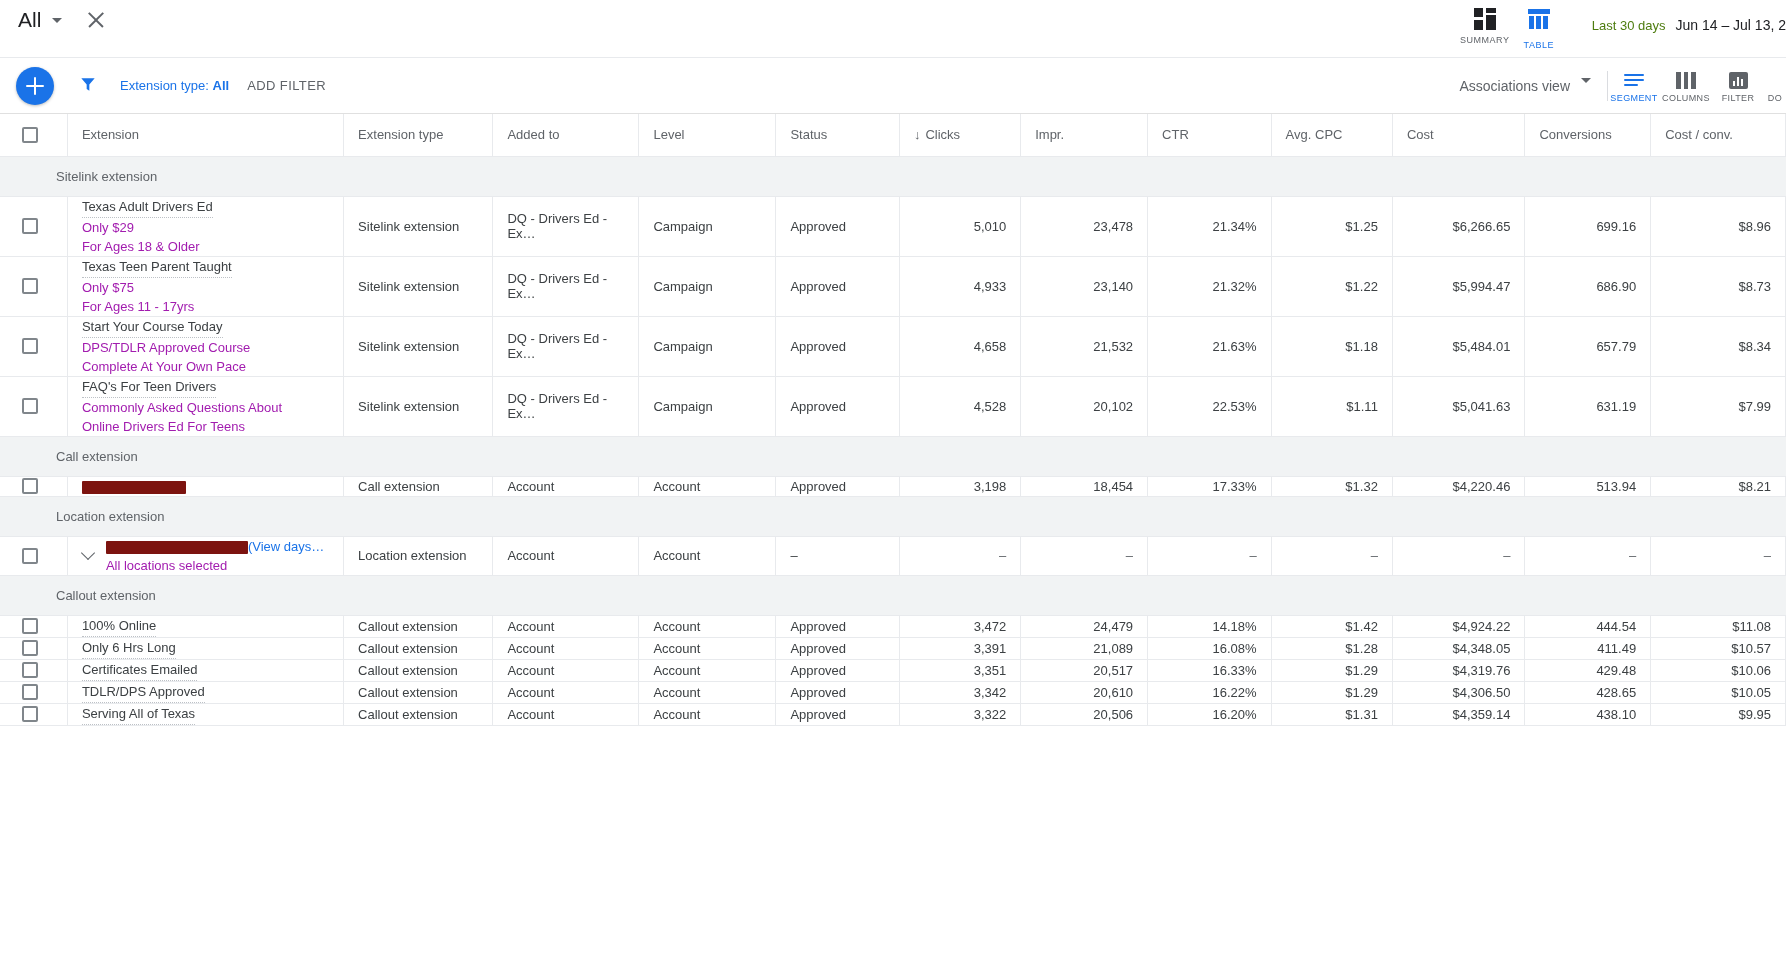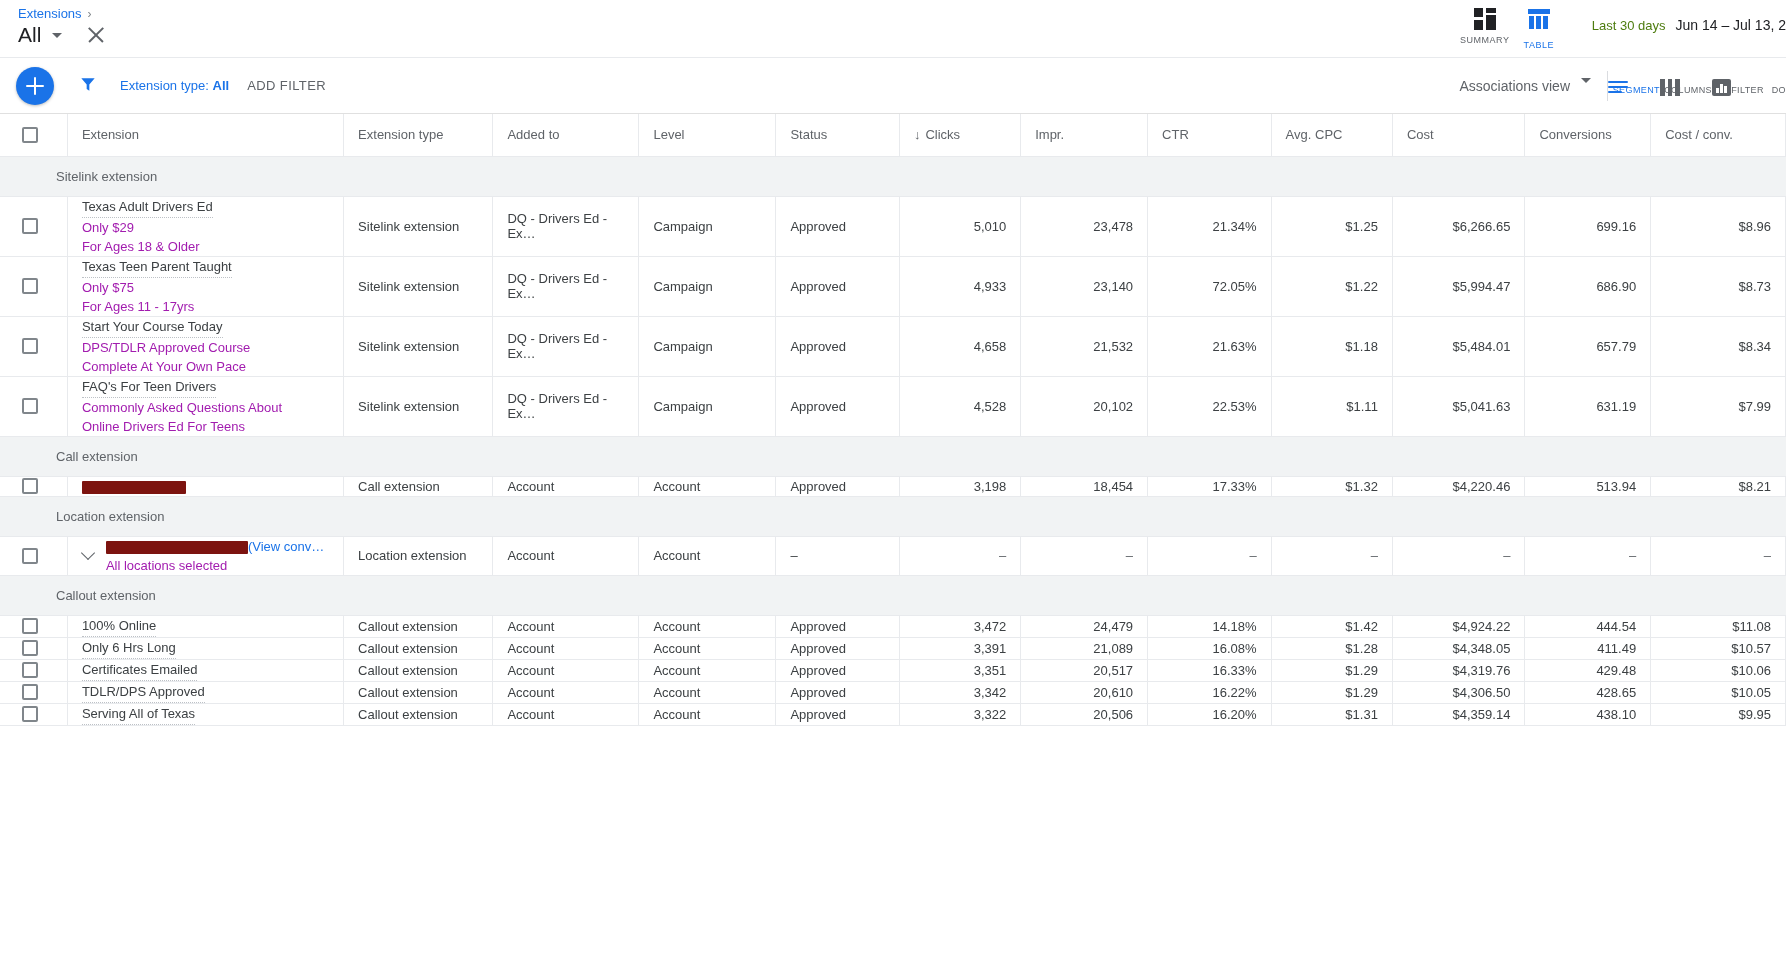--- a/index.html
+++ b/index.html
@@ -113,21 +113,21 @@
   .filter-right {
     position: absolute; right: 0; top: 0; height: 100%;
     display: flex; align-items: center;
   }
   .assoc-view {
     display: flex; gap: 9px;
     font-size: 14px; color: #5f6368; cursor: pointer; padding-right: 16px;
   }
   .divider-v { width: 1px; height: 30px; background: #dadce0; }
   .tool-btn {
-    display: flex; flex-direction: row; align-items: center; justify-content: center;
+    display: flex; flex-direction: column; align-items: center; justify-content: center;
     width: 52px; cursor: pointer; padding-top: 4px;
   }
   .tool-btn .tlabel { font-size: 9px; letter-spacing: .4px; margin-top: 4px; color: #5f6368; }
   .tool-btn.active .tlabel { color: #1a73e8; }
   .segment-glyph { width: 20px; height: 16px; position: relative; }
   .segment-glyph i { position: absolute; left: 0; background: #1a73e8; height: 2.4px; border-radius: 1px; }
   .seg-1 { top: 1px; width: 20px; }
   .seg-2 { top: 6px; width: 20px; }
   .seg-3 { top: 11px; width: 14px; }
   .cols-glyph { width: 20px; height: 17px; position: relative; }
@@ -217,24 +217,20 @@
   }
   .loc-texts { line-height: 19px; }
   td.locmain { padding-left: 20px; padding-top: 10px; padding-bottom: 10px; }
 
   .dash { color: #5f6368; }
 </style>
 </head>
 <body>
 
 <div class="topbar">
-  <div class="breadcrumb">
-    <span class="crumb-link">Extensions</span>
-    <span class="crumb-sep">›</span>
-  </div>
   <div class="scope-row">
     <span class="scope-name">All</span>
     <span class="caret-down"></span>
     <span class="close-x"></span>
   </div>
 
   <div class="topbar-right">
     <div class="viewtoggle">
       <span class="summary-glyph">
         <i class="sg-tl"></i>
@@ -377,21 +373,21 @@
           <td class="col-check">
             <span class="cbox"></span>
           </td>
           <td class="extcell"><span class="ext-line1">Texas Teen Parent Taught</span><br><span class="ext-sub">Only $75</span><br><span class="ext-sub">For Ages 11 - 17yrs</span></td>
           <td>Sitelink extension</td>
           <td>DQ - Drivers Ed - Ex…</td>
           <td>Campaign</td>
           <td>Approved</td>
           <td class="num">4,933</td>
           <td class="num">23,140</td>
-          <td class="num">72.05%</td>
+          <td class="num">21.32%</td>
           <td class="num">$1.22</td>
           <td class="num">$5,994.47</td>
           <td class="num">686.90</td>
           <td class="num">$8.73</td>
         </tr>
         <tr class="datarow">
           <td class="col-check">
             <span class="cbox"></span>
           </td>
           <td class="extcell"><span class="ext-line1">Start Your Course Today</span><br><span class="ext-sub">DPS/TDLR Approved Course</span><br><span class="ext-sub">Complete At Your Own Pace</span></td>
@@ -447,21 +443,21 @@
         <tr class="grouprow">
           <td class="gtitle" colspan="13">Location extension</td>
         </tr>
         <tr class="datarow">
           <td class="col-check">
             <span class="cbox"></span>
           </td>
           <td class="locmain">
             <div class="loc-row-inner">
               <span class="chev"></span>
-              <span class="loc-texts"><span class="redact r-loc"></span><span class="linkblue">(View conv…</span><br><span class="ext-sub">All locations selected</span></span>
+              <span class="loc-texts"><span class="redact r-loc"></span><span class="linkblue">(View days…</span><br><span class="ext-sub">All locations selected</span></span>
             </div>
           </td>
           <td>Location extension</td>
           <td>Account</td>
           <td>Account</td>
           <td>–</td>
           <td class="num"><span class="dash">–</span></td>
           <td class="num"><span class="dash">–</span></td>
           <td class="num"><span class="dash">–</span></td>
           <td class="num"><span class="dash">–</span></td>

